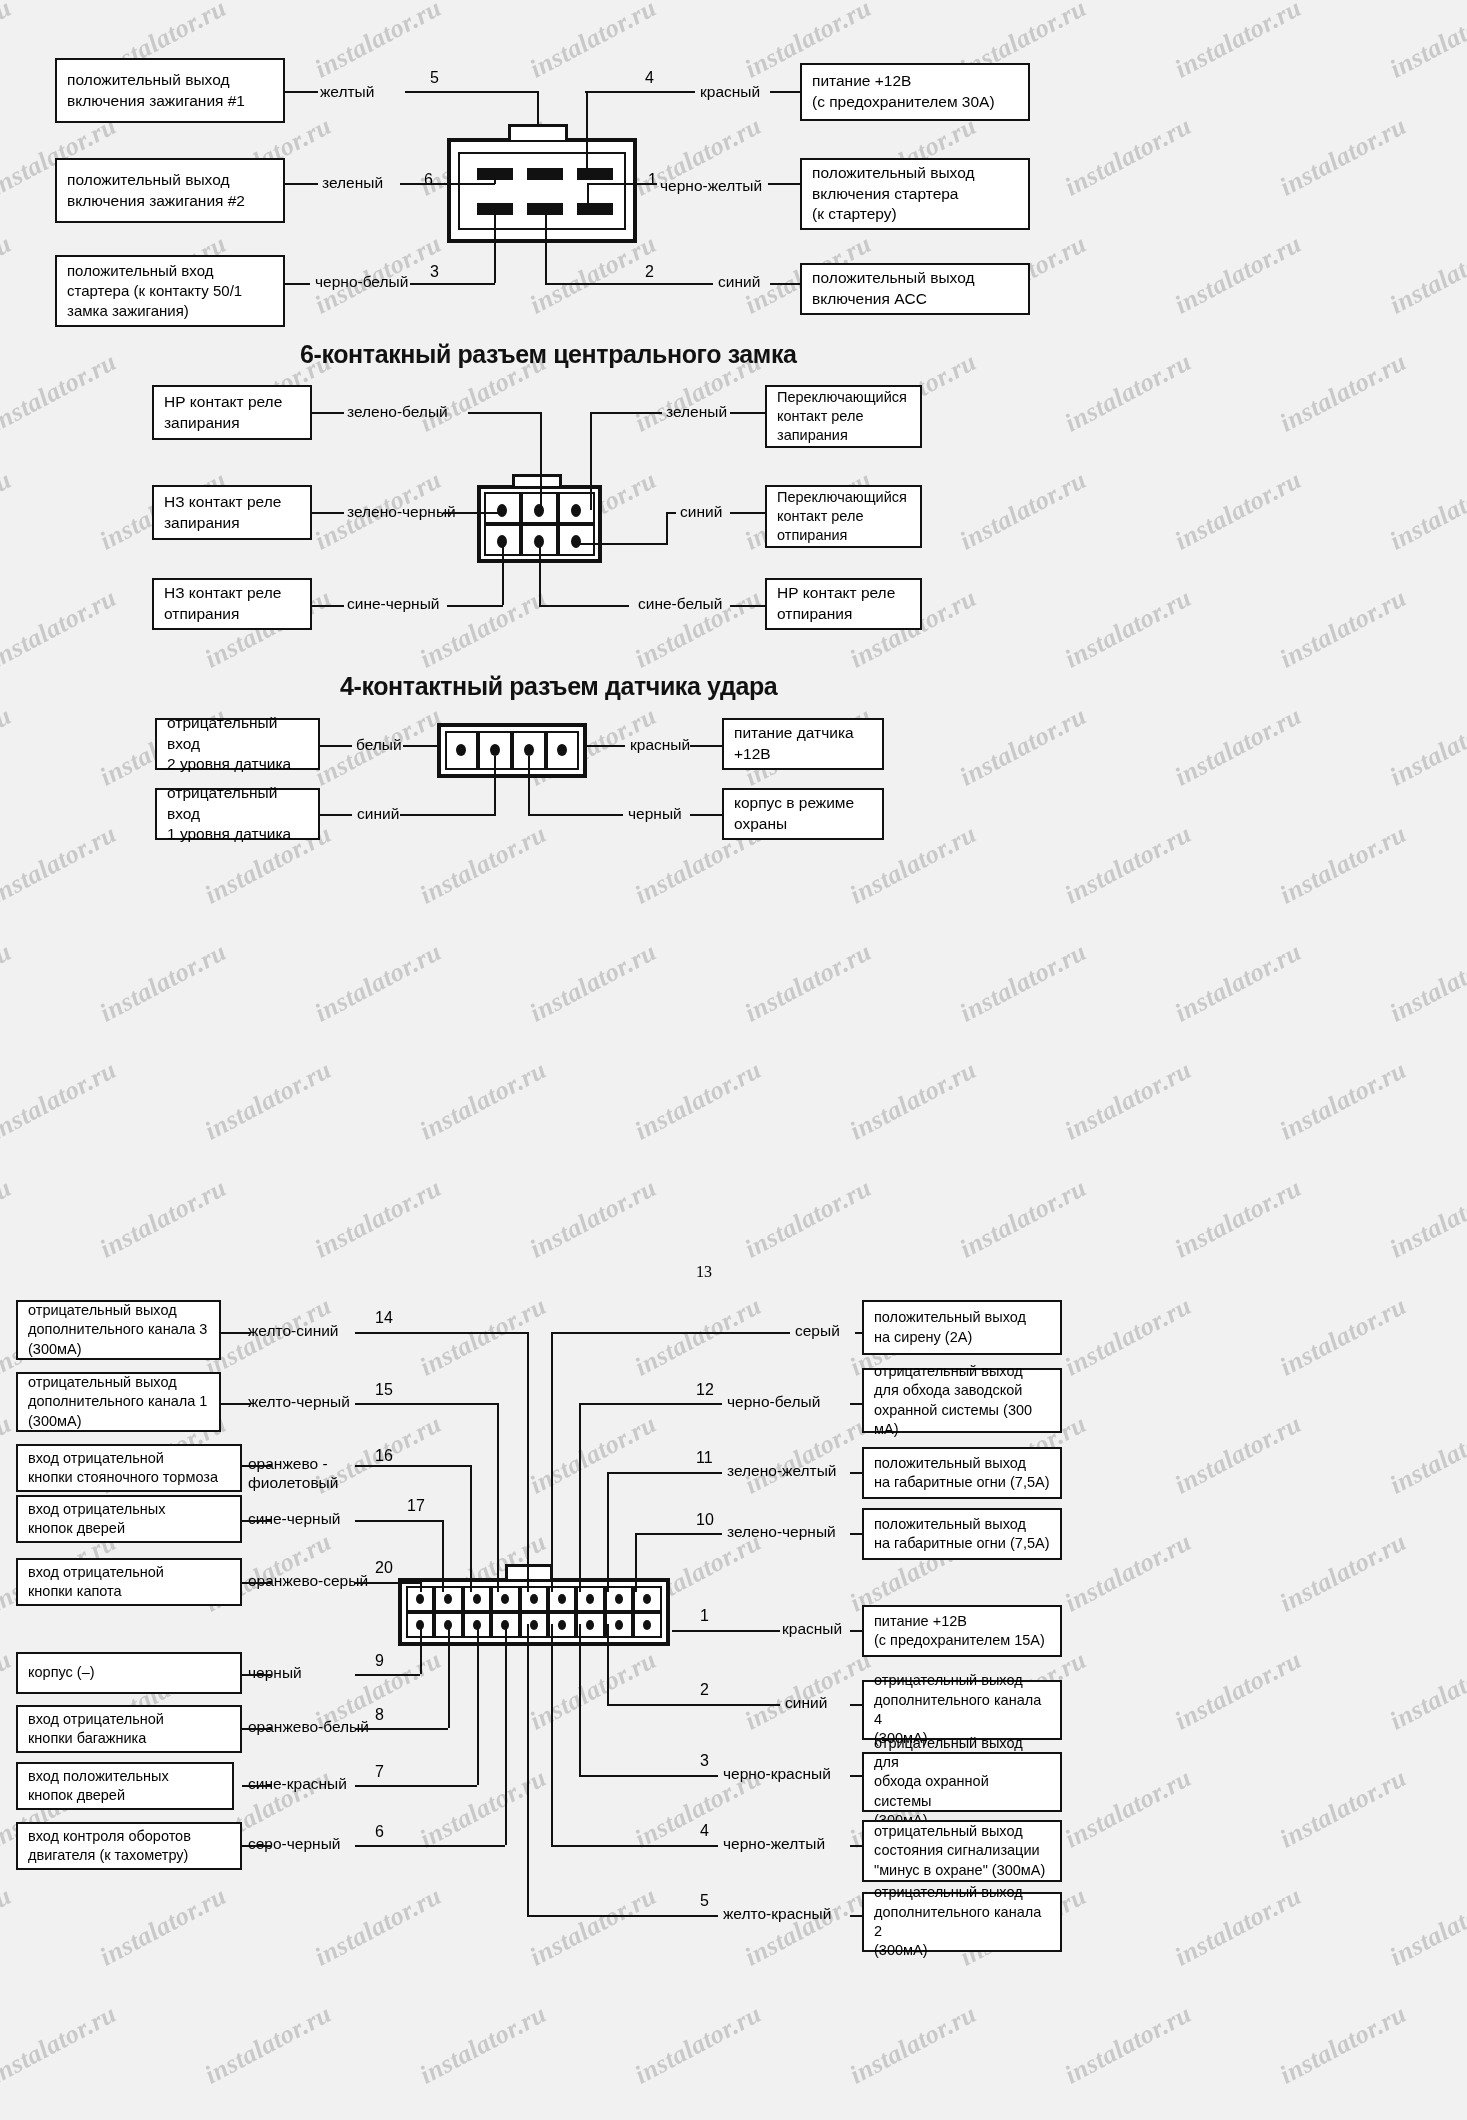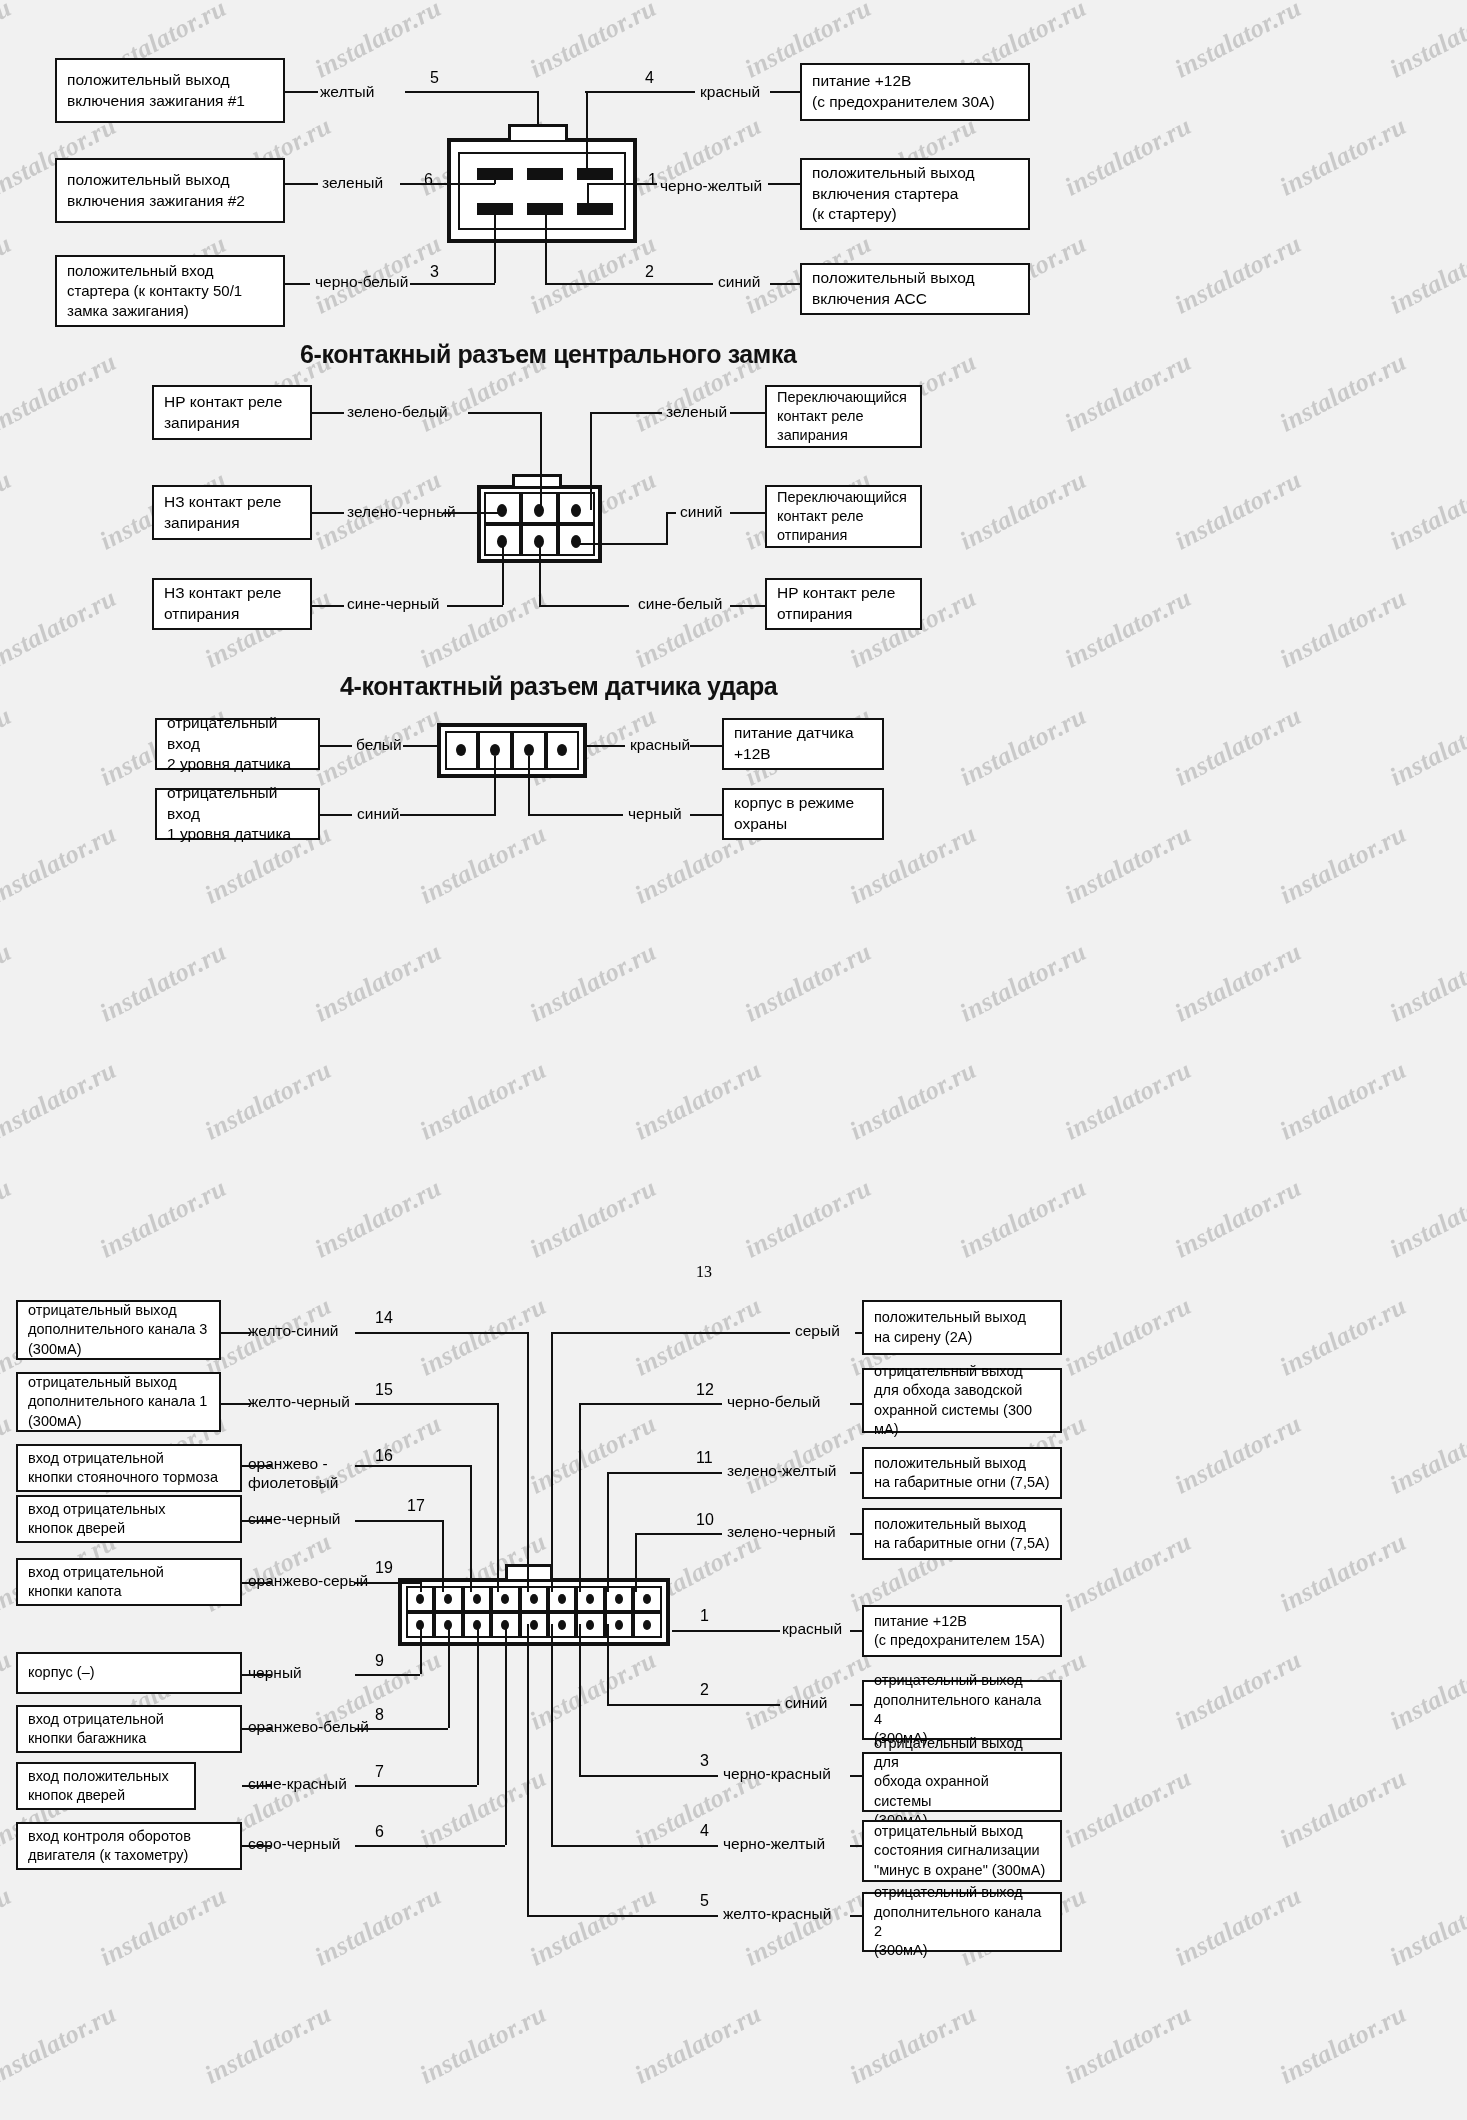--- a/index.html
+++ b/index.html
@@ -413,21 +413,21 @@
     <span style="white-space:pre-line;font-size:14.5px">вход отрицательной
 кнопки капота</span>
       </div>
   <div class="box" style="left:16px;top:1652px;width:226px;height:42px;">
     <span style="white-space:pre-line;font-size:14.5px">корпус (–)</span>
       </div>
   <div class="box" style="left:16px;top:1705px;width:226px;height:48px;">
     <span style="white-space:pre-line;font-size:14.5px">вход отрицательной
 кнопки багажника</span>
       </div>
-  <div class="box" style="left:16px;top:1762px;width:180px;height:48px;">
+  <div class="box" style="left:16px;top:1762px;width:218px;height:48px;">
     <span style="white-space:pre-line;font-size:14.5px">вход положительных
 кнопок дверей</span>
       </div>
   <div class="box" style="left:16px;top:1822px;width:226px;height:48px;">
     <span style="white-space:pre-line;font-size:14.5px">вход контроля оборотов
 двигателя (к тахометру)</span>
       </div>
 
   <div class="box" style="left:862px;top:1300px;width:200px;height:55px;">
     <span style="white-space:pre-line;font-size:14.5px">положительный выход
@@ -489,21 +489,21 @@
   <div class="wlabel" style="left:782px;top:1620px;">красный</div>
   <div class="wlabel" style="left:785px;top:1694px;">синий</div>
   <div class="wlabel" style="left:723px;top:1765px;">черно-красный</div>
   <div class="wlabel" style="left:723px;top:1835px;">черно-желтый</div>
   <div class="wlabel" style="left:723px;top:1905px;">желто-красный</div>
 
   <div class="pin" style="left:375px;top:1310px;">14</div>
   <div class="pin" style="left:375px;top:1382px;">15</div>
   <div class="pin" style="left:375px;top:1448px;">16</div>
   <div class="pin" style="left:375px;top:1498px;margin-left:32px;">17</div>
-  <div class="pin" style="left:375px;top:1560px;">19</div>
+  <div class="pin" style="left:375px;top:1560px;">20</div>
   <div class="pin" style="left:375px;top:1653px;">9</div>
   <div class="pin" style="left:375px;top:1707px;">8</div>
   <div class="pin" style="left:375px;top:1764px;">7</div>
   <div class="pin" style="left:375px;top:1824px;">6</div>
 
   <div class="pin" style="left:696px;top:1264px;font-family:Liberation Serif, serif;">13</div>
   <div class="pin" style="left:696px;top:1382px;">12</div>
   <div class="pin" style="left:696px;top:1450px;">11</div>
   <div class="pin" style="left:696px;top:1512px;">10</div>
   <div class="pin" style="left:700px;top:1608px;">1</div>

